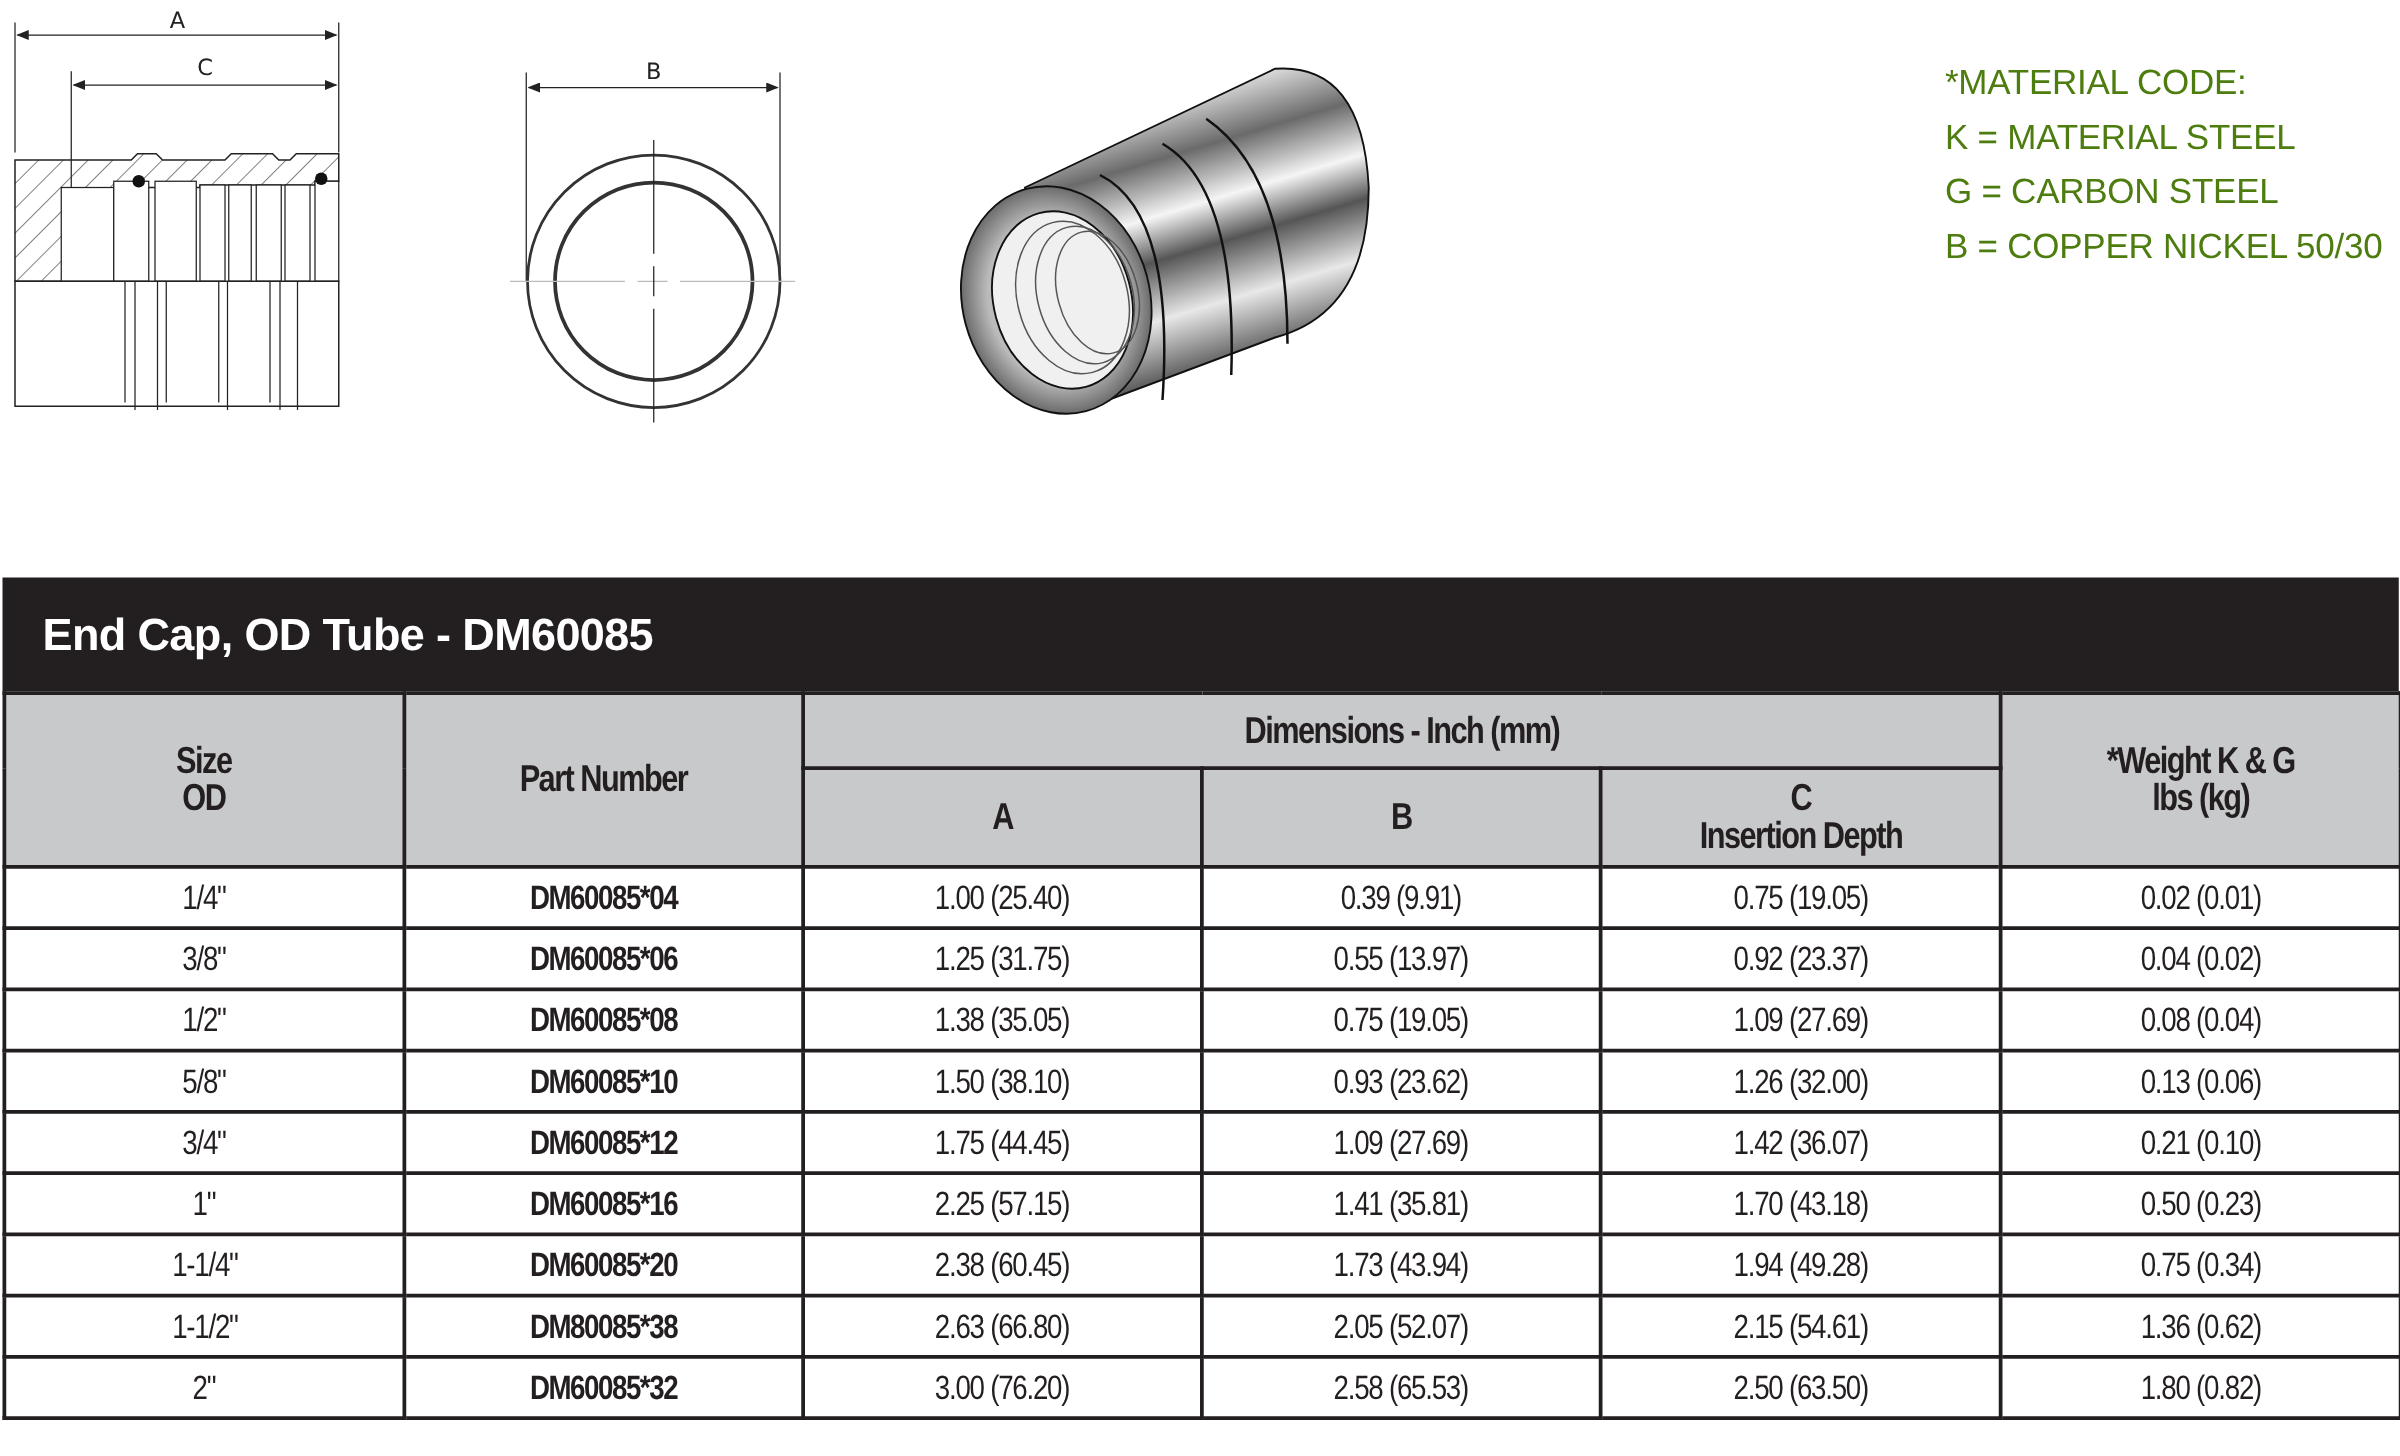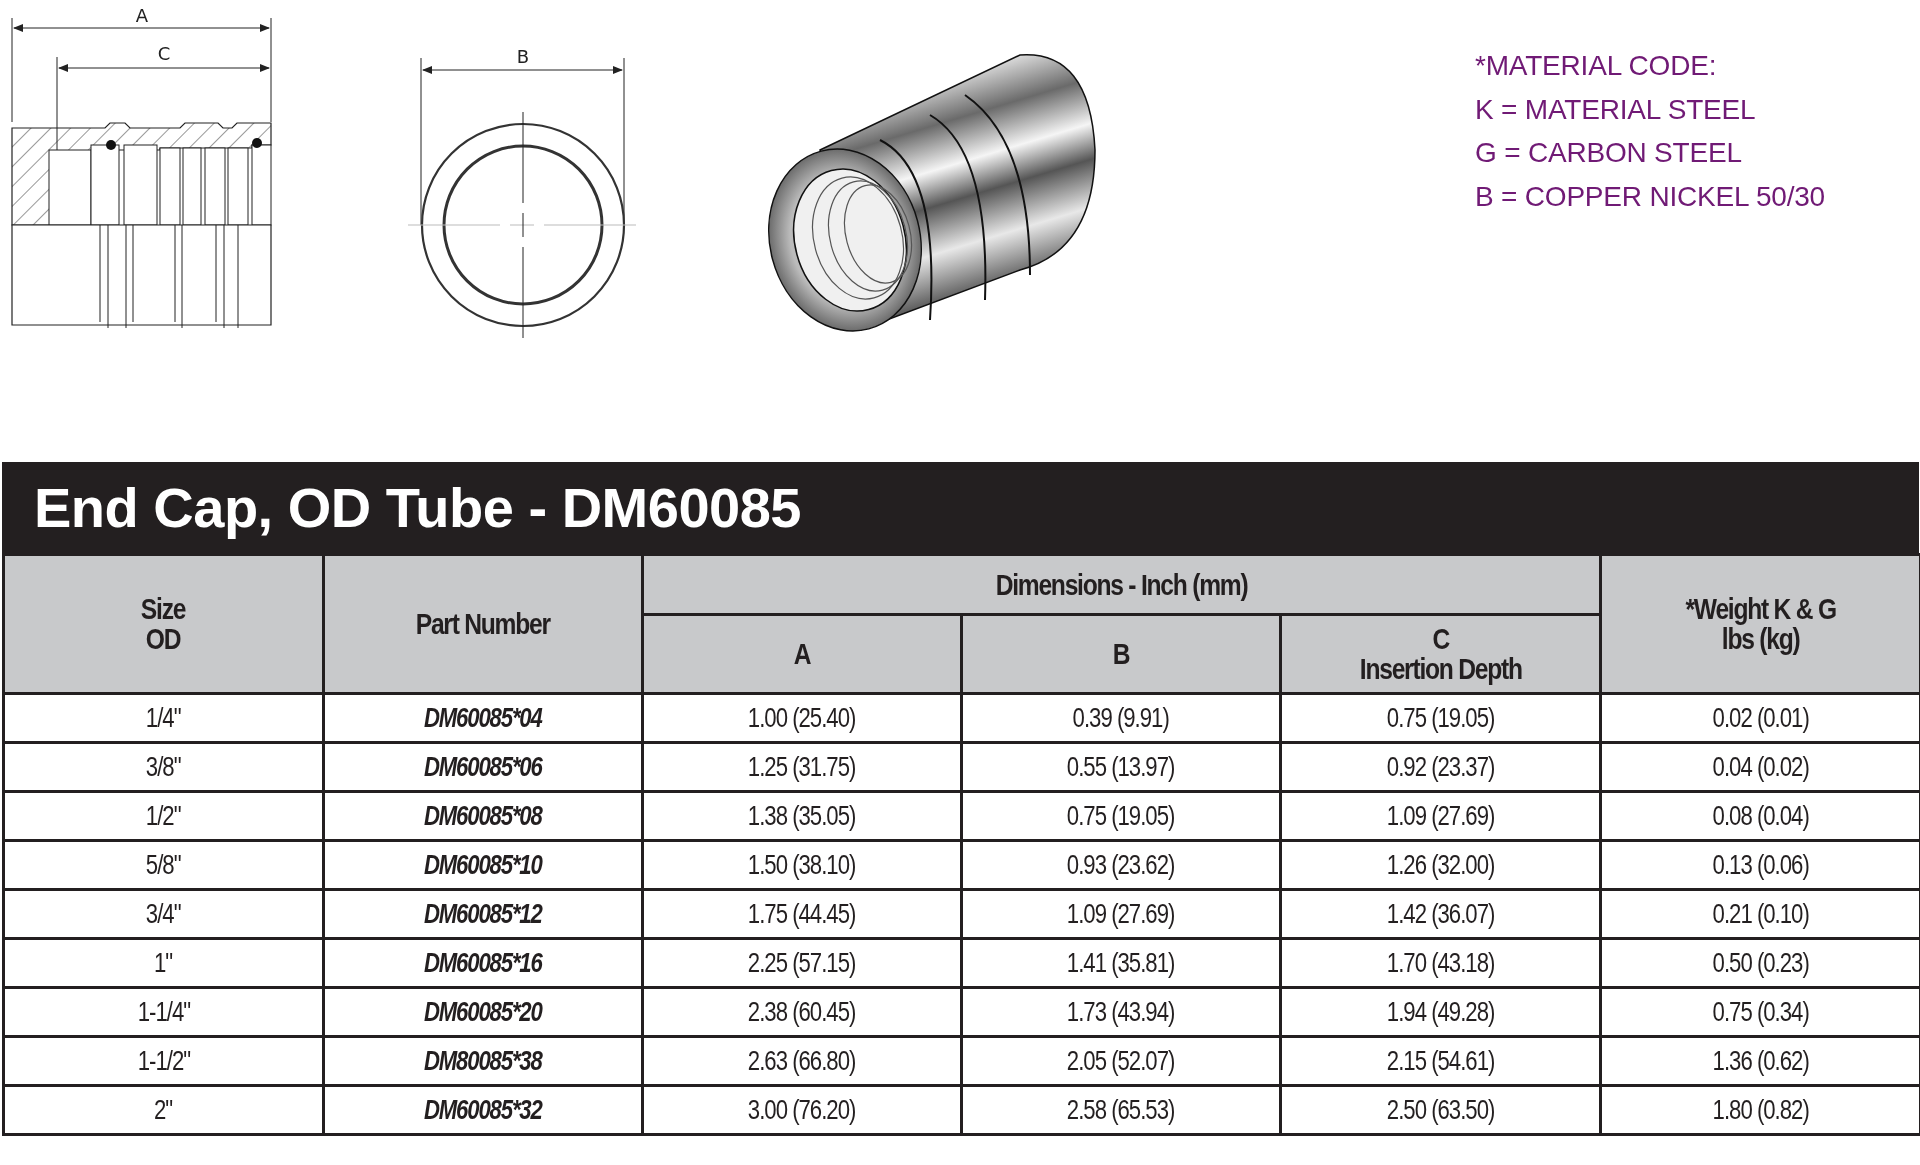--- a/index.html
+++ b/index.html
@@ -3,36 +3,36 @@
 <meta charset="utf-8">
 <style>
   html, body { margin: 0; padding: 0; background: #ffffff; }
   body { width: 1920px; height: 1165px; position: relative; overflow: hidden;
          font-family: "Liberation Sans", sans-serif; color: #231f20; }
   .drawing { position: absolute; }
   #side-section { left: 0; top: 0; width: 290px; height: 340px; }
   #end-view { left: 400px; top: 30px; width: 260px; height: 320px; }
   #render-3d { left: 750px; top: 40px; width: 370px; height: 310px; }
 
-  .notes { position: absolute; left: 1475px; top: 44px; font-size: 28px; line-height: 43.6px;
-           color: #701a75; letter-spacing: -0.2px; }
+  .notes { position: absolute; left: 1556px; top: 44px; font-size: 28px; line-height: 43.6px;
+           color: #4d7c0f; letter-spacing: -0.2px; }
   .notes .line { height: 43.6px; white-space: nowrap; }
   .notes .gap { height: 43.6px; }
 
   .table-wrap { position: absolute; left: 2px; top: 462px; width: 1917px; }
   .title-bar { height: 91px; background: #231f20; color: #fff; display: flex; align-items: center;
-               padding-left: 32px; font-size: 56px; font-weight: bold; letter-spacing: -0.5px; box-sizing: border-box; }
+               padding-left: 32px; font-size: 36px; font-weight: bold; letter-spacing: -0.5px; box-sizing: border-box; }
   table { border-collapse: collapse; width: 1917px; table-layout: fixed; }
   th, td { border: 3px solid #231f20; text-align: center; padding: 0; }
   th { background: #c8c9cb; font-weight: bold; font-size: 30px; line-height: 30px;
        font-family: "Liberation Sans", sans-serif; transform-origin: center; letter-spacing: -1.5px; }
   thead tr.r1 th { height: 57px; }
   thead tr.r2 th { height: 76px; }
   td { height: 46px; font-size: 27px; letter-spacing: -1.2px; background: #fff; }
-  td.pn { font-weight: bold; letter-spacing: -1.4px; font-style: italic; }
+  td.pn { font-weight: bold; letter-spacing: -1.4px; }
   .cond { display: inline-block; transform: scaleX(0.82); white-space: nowrap; }
 </style>
 </head>
 <body>
 
 <svg class="drawing" id="side-section" viewBox="0 0 290 340" xmlns="http://www.w3.org/2000/svg">
   <defs>
     <pattern id="hatch" patternUnits="userSpaceOnUse" width="14" height="14" patternTransform="rotate(45)">
       <line x1="0" y1="0" x2="0" y2="14" stroke="#333" stroke-width="1"></line>
     </pattern>

